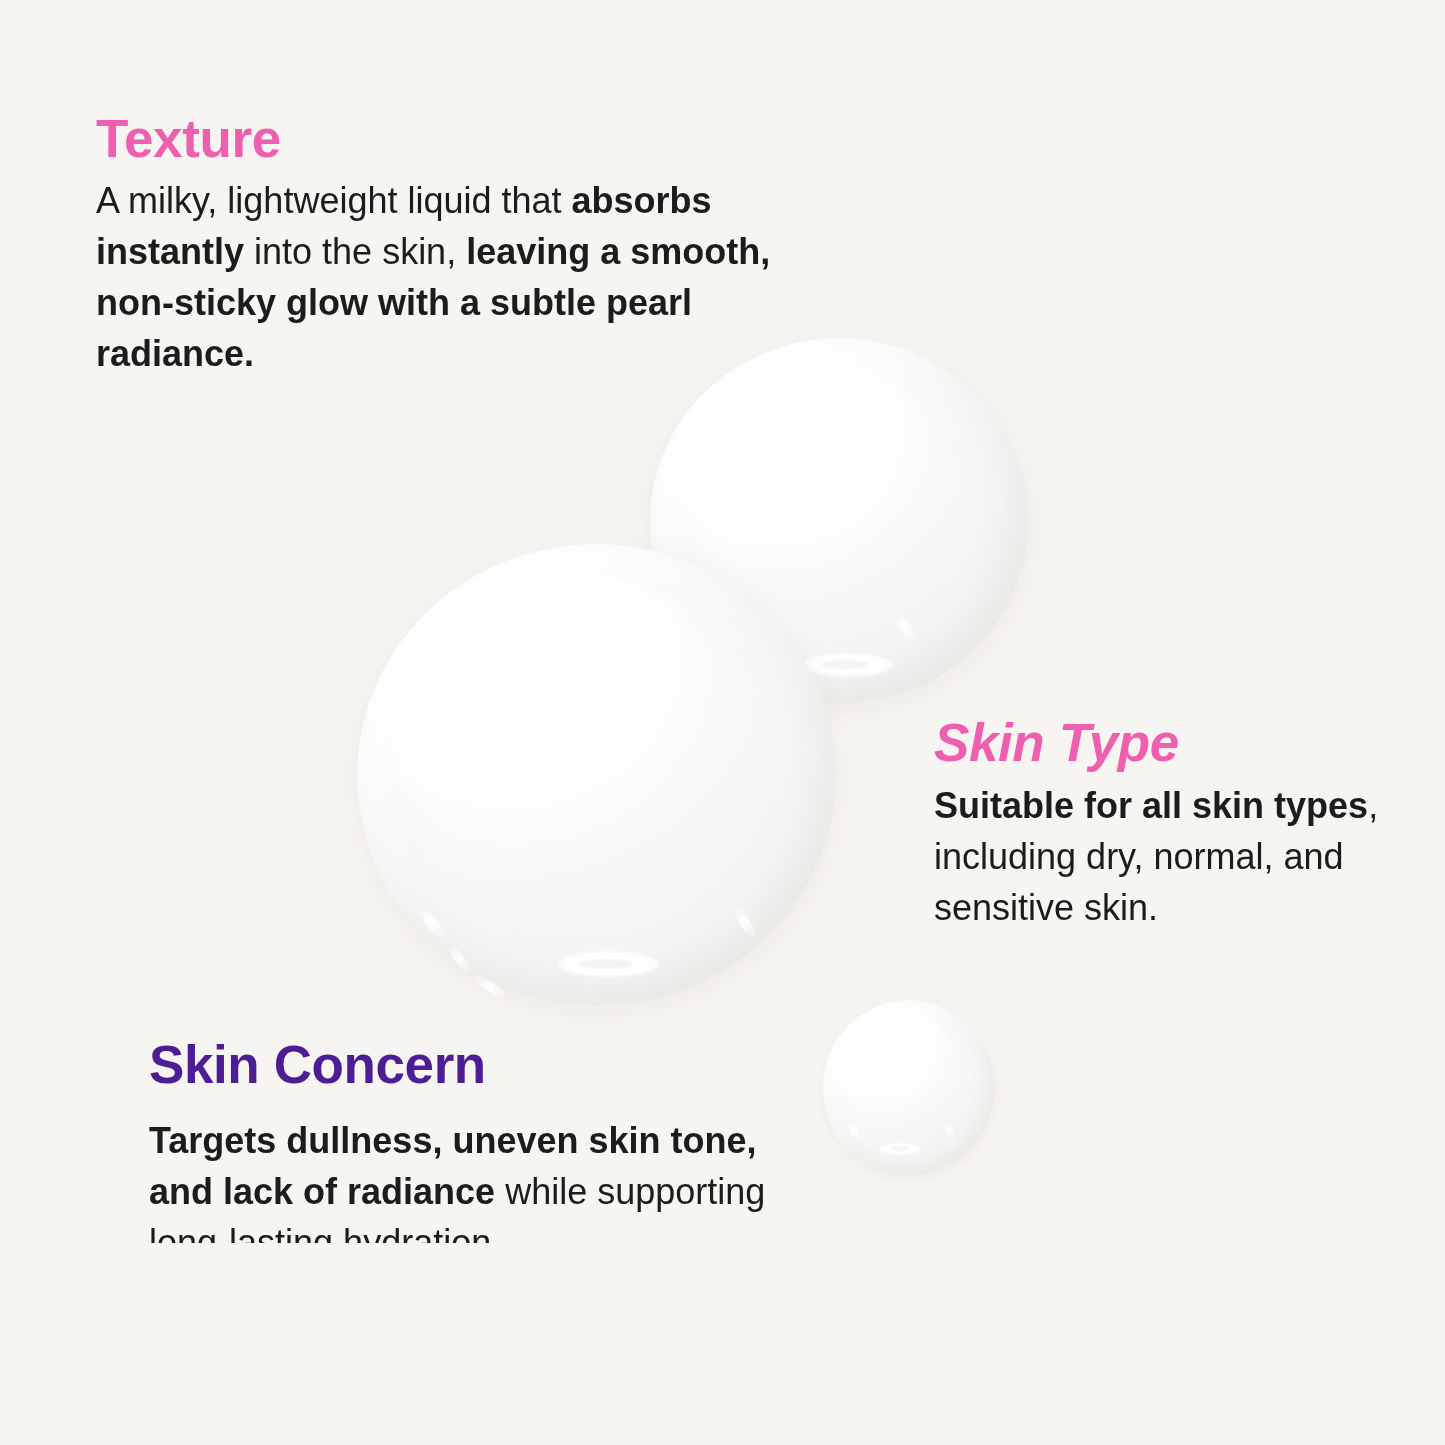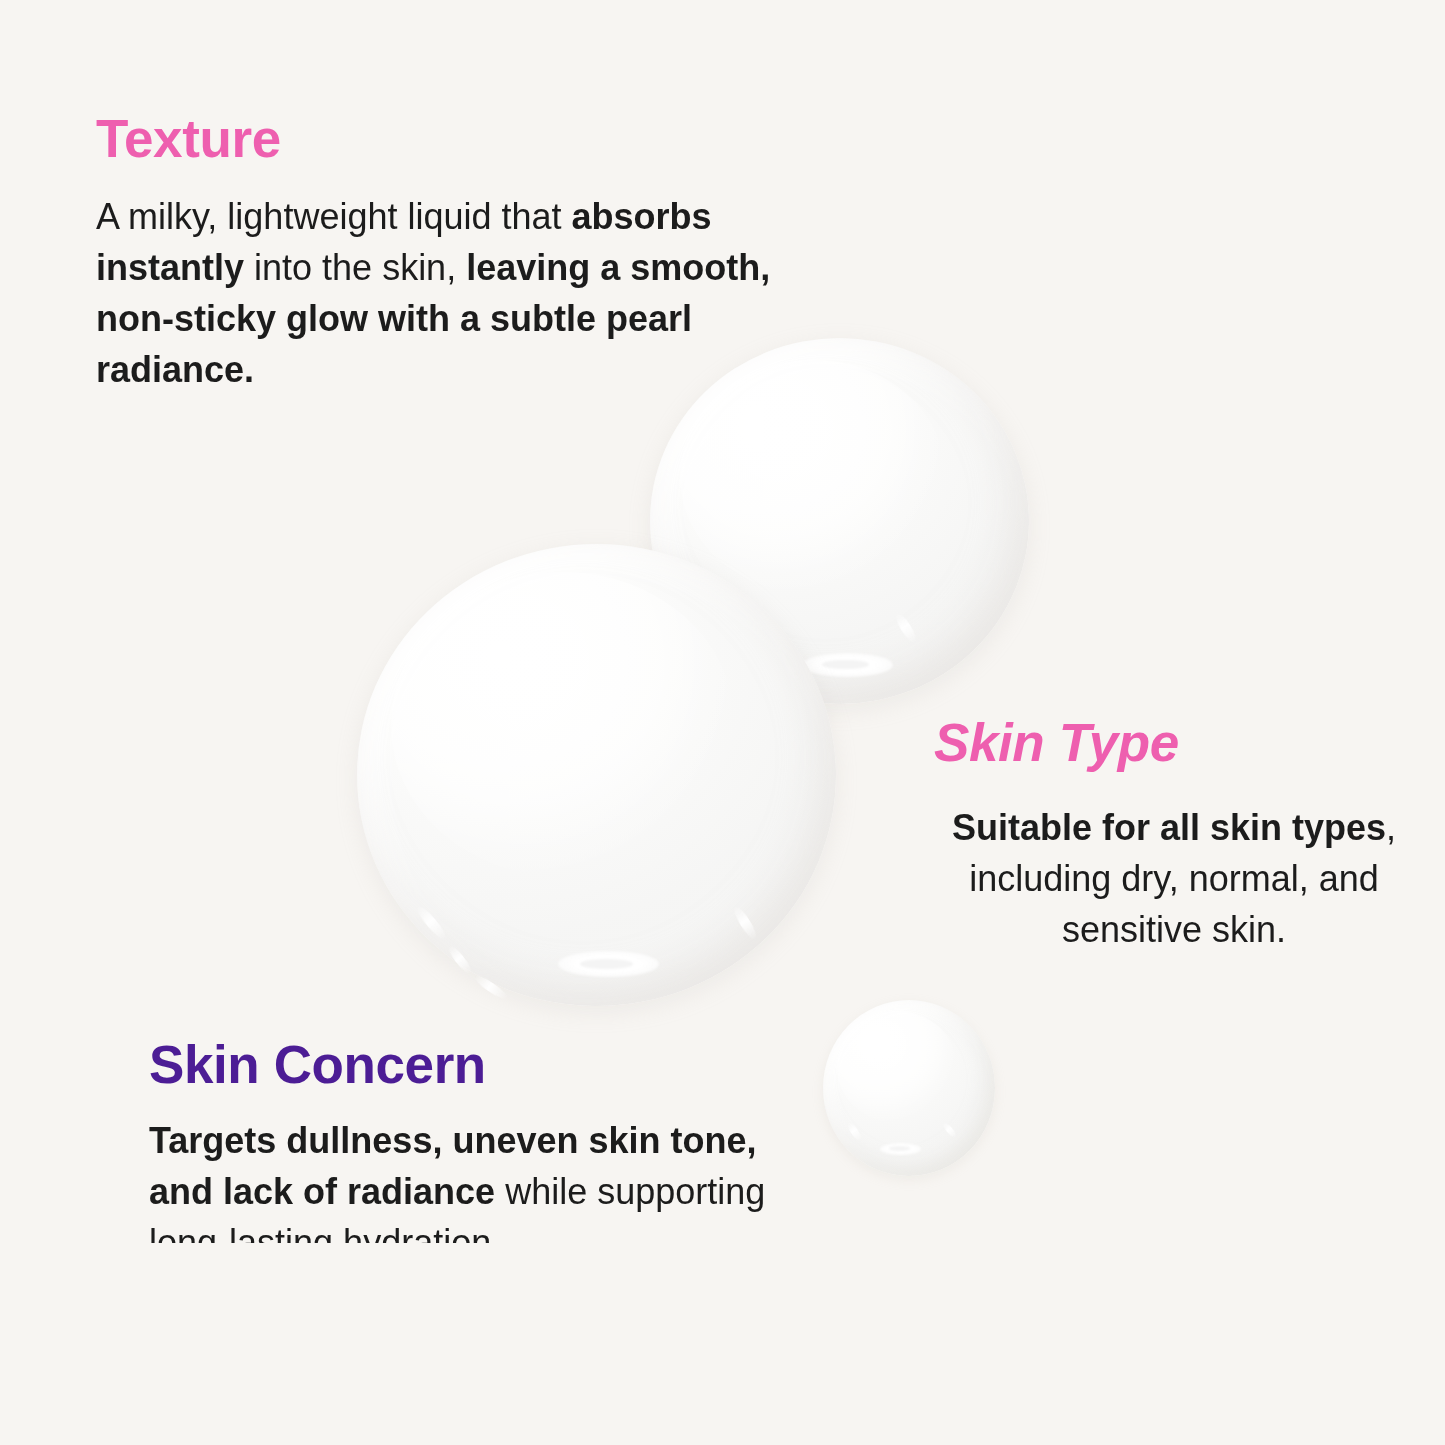--- a/index.html
+++ b/index.html
@@ -142,24 +142,24 @@
     line-height: 51px;
     color: #1c1c1c;
     font-weight: 400;
   }
 
   .body-text b {
     font-weight: 700;
   }
 
   #block-texture       { left: 96px;  top: 112px; width: 680px; }
-  #block-texture .body-text { margin-top: 26px; }
+  #block-texture .body-text { margin-top: 10px; }
 
   #block-skin-type     { left: 934px; top: 716px; width: 480px; }
-  #block-skin-type .body-text { margin-top: 33px; text-align: center; }
+  #block-skin-type .body-text { margin-top: 11px; }
 
   #block-skin-concern  { left: 149px; top: 1038px; width: 680px; }
   #block-skin-concern .body-text { margin-top: 24px; }
 </style>
 </head>
 <body style="background: rgb(247, 245, 242);">
 
 <div id="canvas" style="background: rgb(247, 245, 242);">
 
   <div class="droplet" id="droplet-top">

